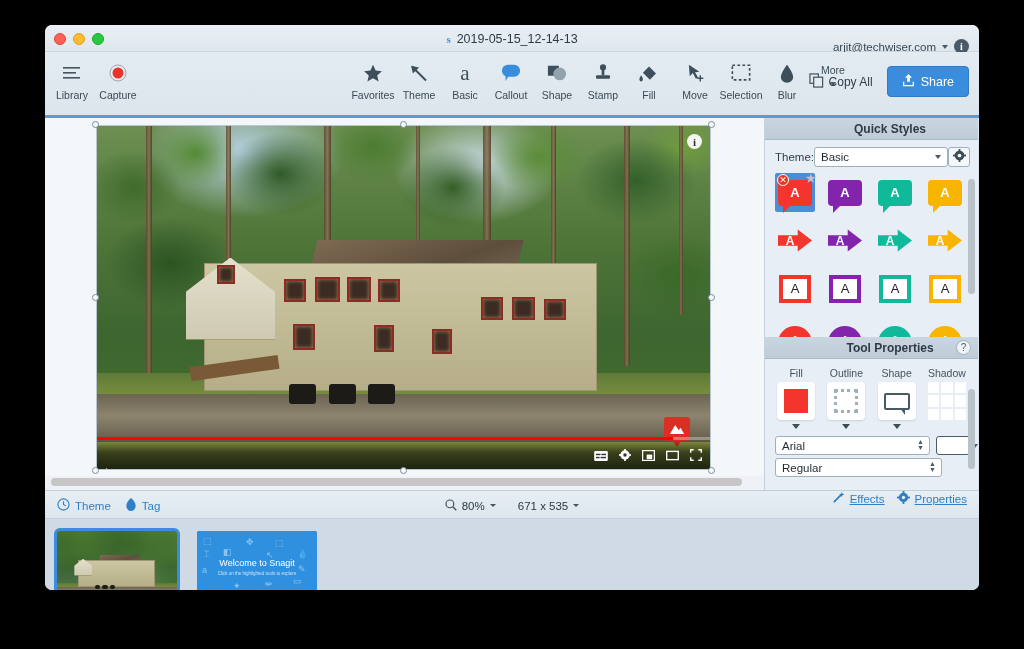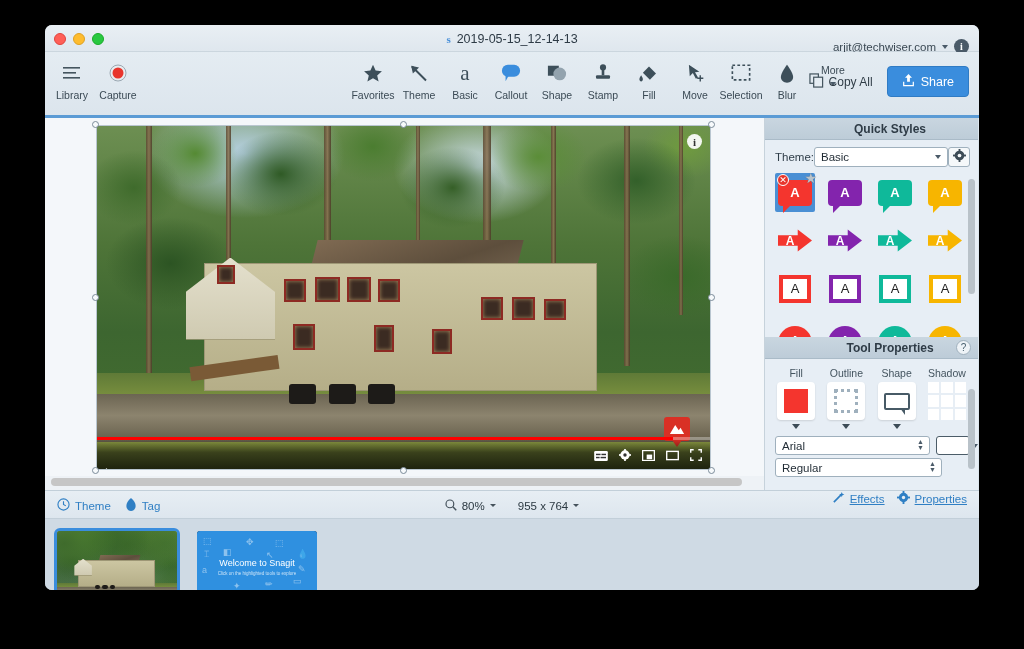--- a/index.html
+++ b/index.html
@@ -1021,21 +1021,21 @@
         <span>
           <svg width="12" height="12" viewBox="0 0 13 13">
             <circle cx="5.3" cy="5.3" r="4.2" fill="none" stroke="#45525c" stroke-width="1.3"></circle>
             <path d="M8.5 8.5 L12.2 12.2" stroke="#45525c" stroke-width="1.5"></path>
           </svg>
         </span>
         <span>80%</span>
         <span class="tiny-caret"></span>
       </div>
       <div class="sitem">
-        <span>955 x 764</span>
+        <span>671 x 535</span>
         <span class="tiny-caret"></span>
       </div>
     </div>
 
     <div id="status-right">
       <div class="sitem">
         <span>
           <svg width="13" height="13" viewBox="0 0 14 14">
             <path d="M2 12 L10 4" stroke="#2f7fc4" stroke-width="1.8"></path>
             <path d="M10.5 1 L11.3 3 L13.3 3.8 L11.3 4.6 L10.5 6.6 L9.7 4.6 L7.7 3.8 L9.7 3 Z" fill="#2f7fc4"></path>

